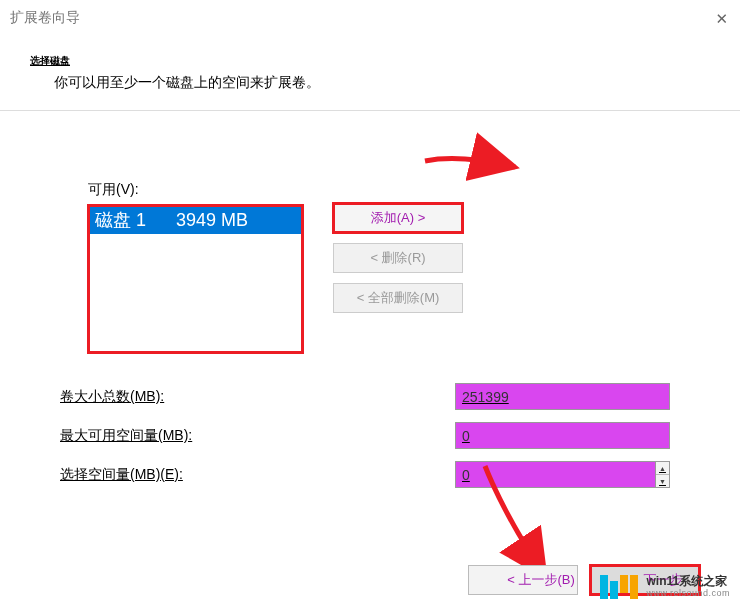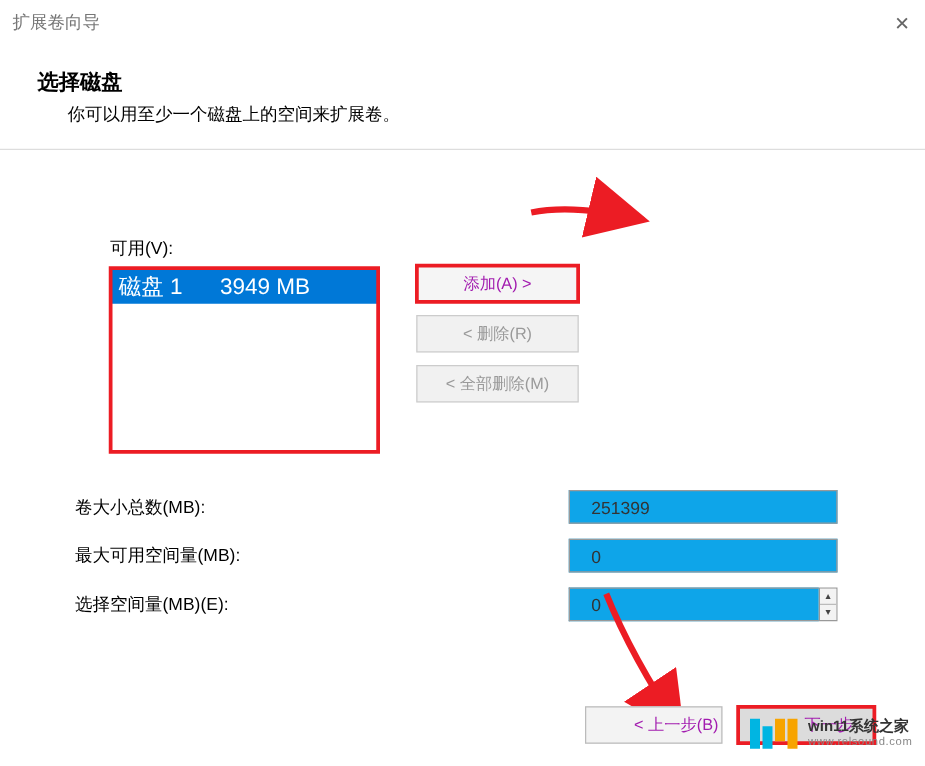--- a/index.html
+++ b/index.html
@@ -1,37 +1,37 @@
 <!DOCTYPE html>
 <html><head>
   <meta charset="utf-8">
   <style>
     * { box-sizing: border-box; margin: 0; padding: 0; }
     body { font-family: "Microsoft YaHei", "Segoe UI", sans-serif; font-size: 13px; color: #000; background: #fff; width: 740px; height: 613px; position: relative; overflow: hidden; }
     .titlebar { height: 36px; display: flex; align-items: center; padding: 0 10px; color: #777; font-size: 14px; position: relative; }
     .titlebar .close { position: absolute; right: 12px; top: 10px; font-size: 15px; color: #666; cursor: pointer; }
     .header { padding: 18px 30px 18px 30px; border-bottom: 1px solid #ddd; }
-    .header .title { font-size: 17px; font-weight: 600; margin-bottom: 6px; }
+    .header .title { font-size: 10px; font-weight: 600; margin-bottom: 6px; text-decoration: underline; }
     .header .subtitle { font-size: 14px; padding-left: 24px; }
     .main { padding: 70px 60px 20px 60px; position: relative; }
     .columns { display: flex; gap: 30px; align-items: flex-start; }
     .col { display: flex; flex-direction: column; padding-left: 28px; }
     .col-label { margin-bottom: 6px; font-size: 14px; }
     .listbox { width: 215px; height: 148px; border: 1px solid #888; background: #fff; overflow: auto; }
     .listbox.available { outline: 3px solid #ec1c24; outline-offset: -2px; border: 1px solid #888; }
     .list-item { padding: 2px 6px; font-size: 18px; white-space: pre; }
     .list-item.selected { background: #0078d7; color: #fff; }
     .btn-col { display: flex; flex-direction: column; gap: 10px; margin-top: 22px; width: 130px; align-items: stretch; }
     .btn { height: 30px; border: 1px solid #ccc; background: #e9e9e9; font-size: 13px; color: #a21caf; cursor: pointer; }
     .btn.disabled { color: #9a9a9a; background: #f1f1f1; cursor: default; }
     .btn.highlight { outline: 3px solid #ec1c24; outline-offset: -2px; background: #f5f5f5; }
     .form-rows { margin-top: 30px; display: flex; flex-direction: column; gap: 12px; }
-    .form-row { display: flex; align-items: center; }
+    .form-row { display: flex; align-items: center; text-decoration: underline; }
     .form-row label { width: 395px; font-size: 14px; }
-    .txt-input { width: 215px; height: 27px; border: 1px solid #999; padding: 2px 17px; font-size: 14px; background: #0ea5e9; color: #333; }
+    .txt-input { width: 215px; height: 27px; border: 1px solid #999; padding: 2px 6px; font-size: 14px; background: #d946ef; color: #333; }
     .spinner-wrap { display: flex; position: relative; }
     .spinner-wrap .txt-input { width: 200px; border-right: none; }
     .spinner { width: 15px; height: 27px; border: 1px solid #999; display: flex; flex-direction: column; }
     .spinner .sp-btn { flex: 1; display: flex; align-items: center; justify-content: center; font-size: 7px; color: #444; cursor: pointer; background: #f3f3f3; }
     .spinner .sp-btn:first-child { border-bottom: 1px solid #bbb; }
     .footer { position: absolute; bottom: 18px; right: 0; display: flex; gap: 12px; padding-right: 40px; }
     .footer .btn { width: 110px; height: 30px; background: #f3f3f3; border: 1px solid #bbb; padding-left: 36px; }
     .footer .btn.next { background: #dcdcdc; outline: 3px solid #ec1c24; outline-offset: -2px; }
     
     .watermark { position: absolute; bottom: 14px; right: 10px; display: flex; align-items: center; gap: 8px; }

